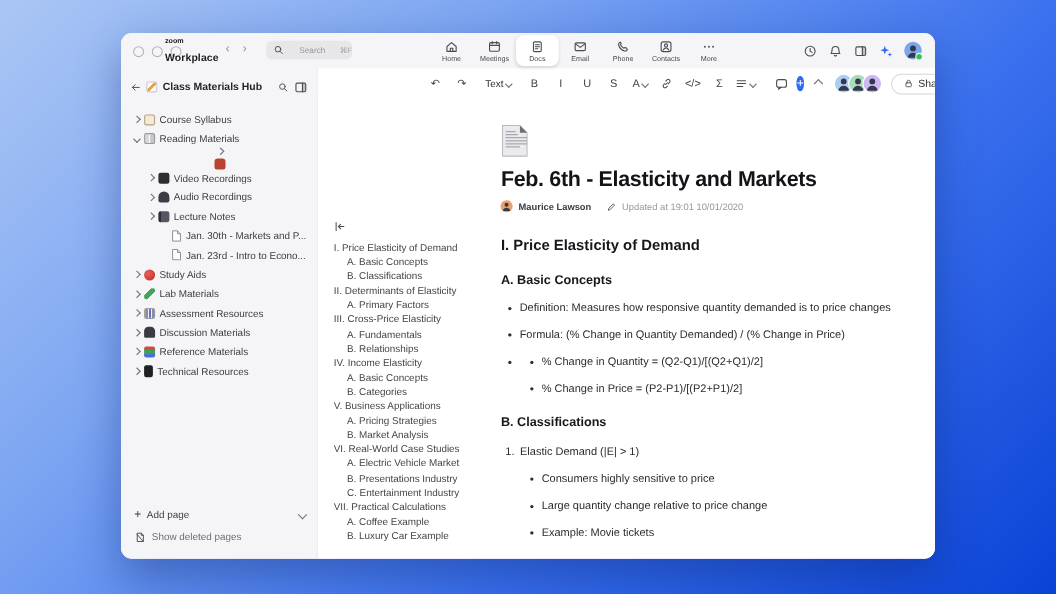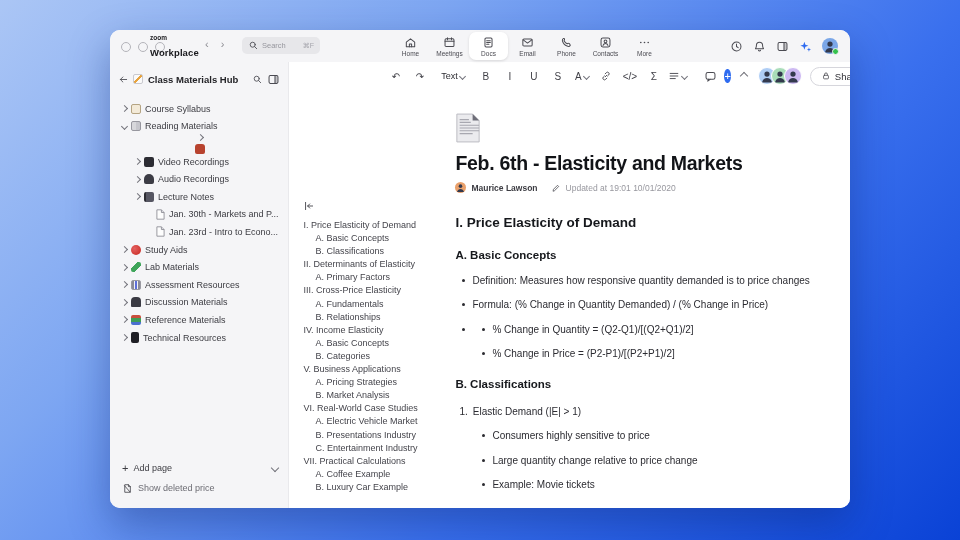--- a/index.html
+++ b/index.html
@@ -12,21 +12,21 @@
   
   .chrome{flex:0 0 32px;background:#f5f5f7;position:relative;display:flex;align-items:center;}
   .lights{position:absolute;left:11px;top:12px;display:flex;gap:7px;}
   .light{width:8px;height:8px;border-radius:50%;border:1.3px solid #b4b4ba;background:transparent;}
   .logo{position:absolute;left:40px;top:5px;line-height:1;}
   .logo .l1{font-size:6.5px;font-weight:bold;color:#1a1a1e;display:block;margin-bottom:1px;}
   .logo .l2{font-size:9.5px;font-weight:bold;color:#1a1a1e;letter-spacing:.1px;}
   .navarrows{position:absolute;left:95px;top:8px;display:flex;gap:12px;color:#8e8e94;font-size:11px;}
   .navarrows span{cursor:default;}
   .searchpill{position:absolute;left:132px;top:7px;width:78px;height:17px;background:#e7e7ea;
-    border-radius:5px;display:flex;align-items:center;padding:0 6px;gap:3px;box-sizing:border-box;}
+    border-radius:5px;display:flex;align-items:center;padding:0 6px;gap:13px;box-sizing:border-box;}
   .searchpill .ph{font-size:7.5px;color:#97979e;flex:1;}
   .searchpill .kb{font-size:7px;color:#a5a5ac;}
   .tabs{position:absolute;left:281px;top:2px;display:flex;height:28px;}
   .tab{width:39px;display:flex;flex-direction:column;align-items:center;justify-content:center;
     gap:1px;border-radius:7px;}
   .tab .tlabel{font-size:6.5px;color:#4b4b52;}
   .tab.active{background:#fff;box-shadow:0 1px 3px rgba(0,0,0,.12);}
   .chromeright{position:absolute;right:12px;top:0;height:32px;display:flex;align-items:center;gap:10px;}
   .avatar{width:16px;height:16px;border-radius:50%;position:relative;overflow:visible;}
   .avatar .ring{position:absolute;inset:0;border-radius:50%;overflow:hidden;}
@@ -357,21 +357,21 @@
             <span class="lbl">Add page</span>
             <span class="cv down big" style="margin-left:auto;"></span>
           </div>
           <div class="sbfoot-row muted">
             <span id="ic-delpage">
                 <svg viewBox="0 0 14 14" width="11" height="11" fill="none" stroke="#4b4b52" stroke-width="1.1" stroke-linecap="round" stroke-linejoin="round">
                   <path d="M4 2.2h4.2l2.4 2.4v7.2H4z"></path>
                   <path d="M8.2 2.2v2.4h2.4M3.2 3.4l7 8"></path>
                 </svg>
               </span>
-            <span class="lbl">Show deleted price</span>
+            <span class="lbl">Show deleted pages</span>
           </div>
         </div>
       </div>
 
       <div class="main">
         <div class="fmtbar">
           <span class="tbtn">↶</span>
           <span class="tbtn">↷</span>
           <span class="sep"></span>
           <span class="tbtn txt">

